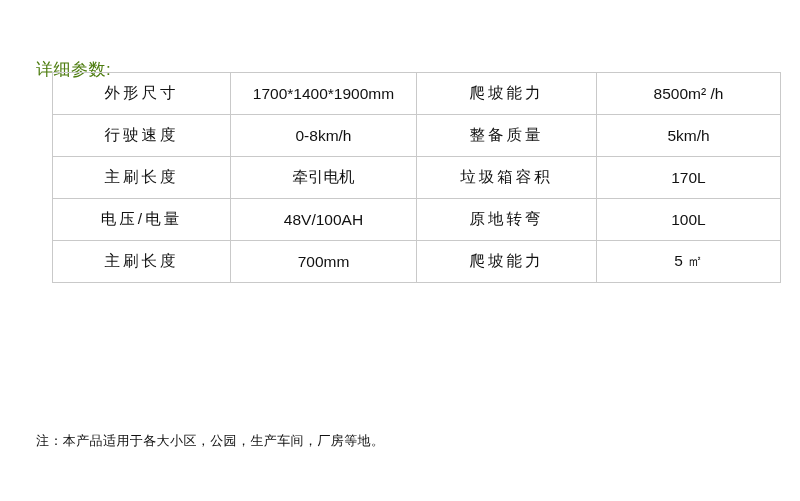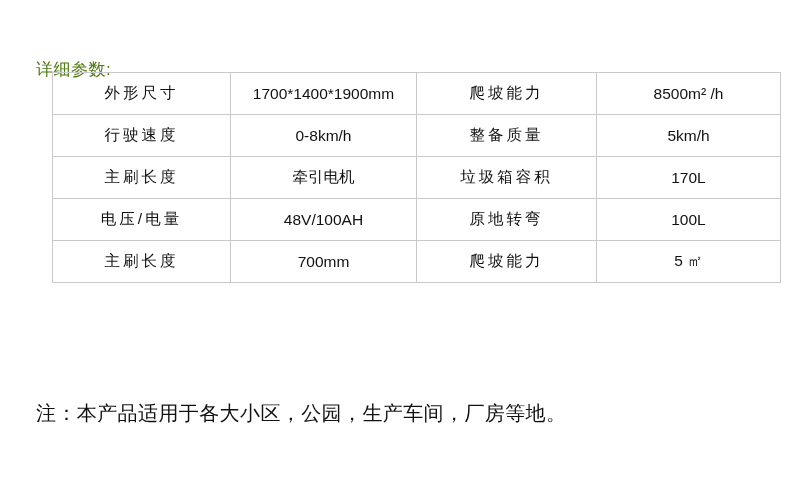--- a/index.html
+++ b/index.html
@@ -58,22 +58,22 @@
   .col-label2 {
     width: 180px;
     letter-spacing: 3px;
   }
   .col-value2 {
     width: 184px;
   }
   .note {
     position: absolute;
     left: 36px;
-    top: 400px;
-    font-size: 20px;
+    top: 432px;
+    font-size: 13px;
     color: #111;
     letter-spacing: 0.4px;
   }
 </style>
 </head>
 <body>
 
 <div class="page">
 
   <div class="doc-title">详细参数:</div>

